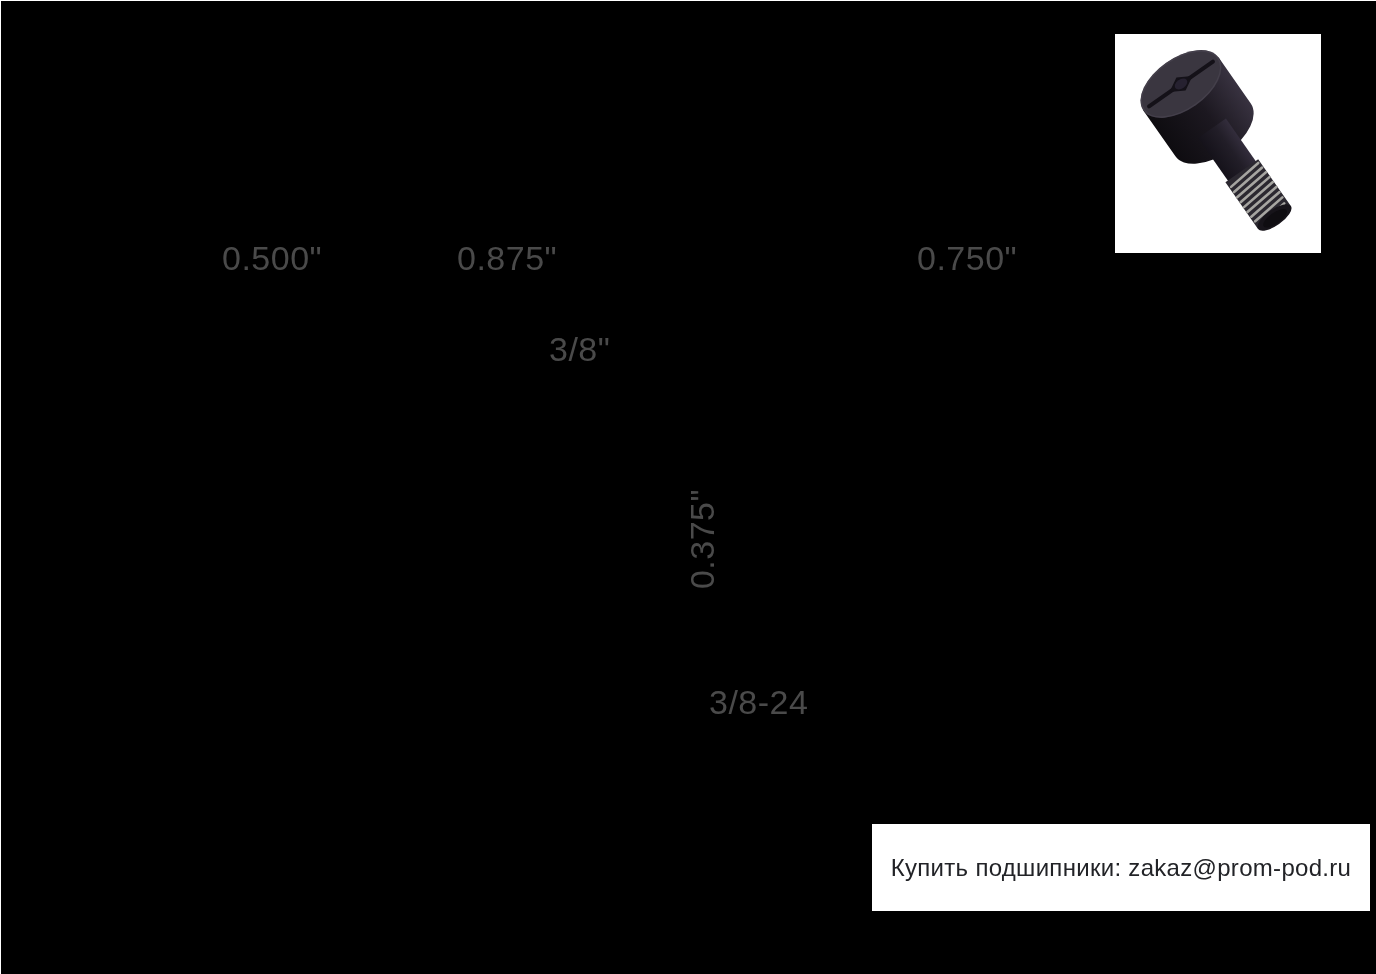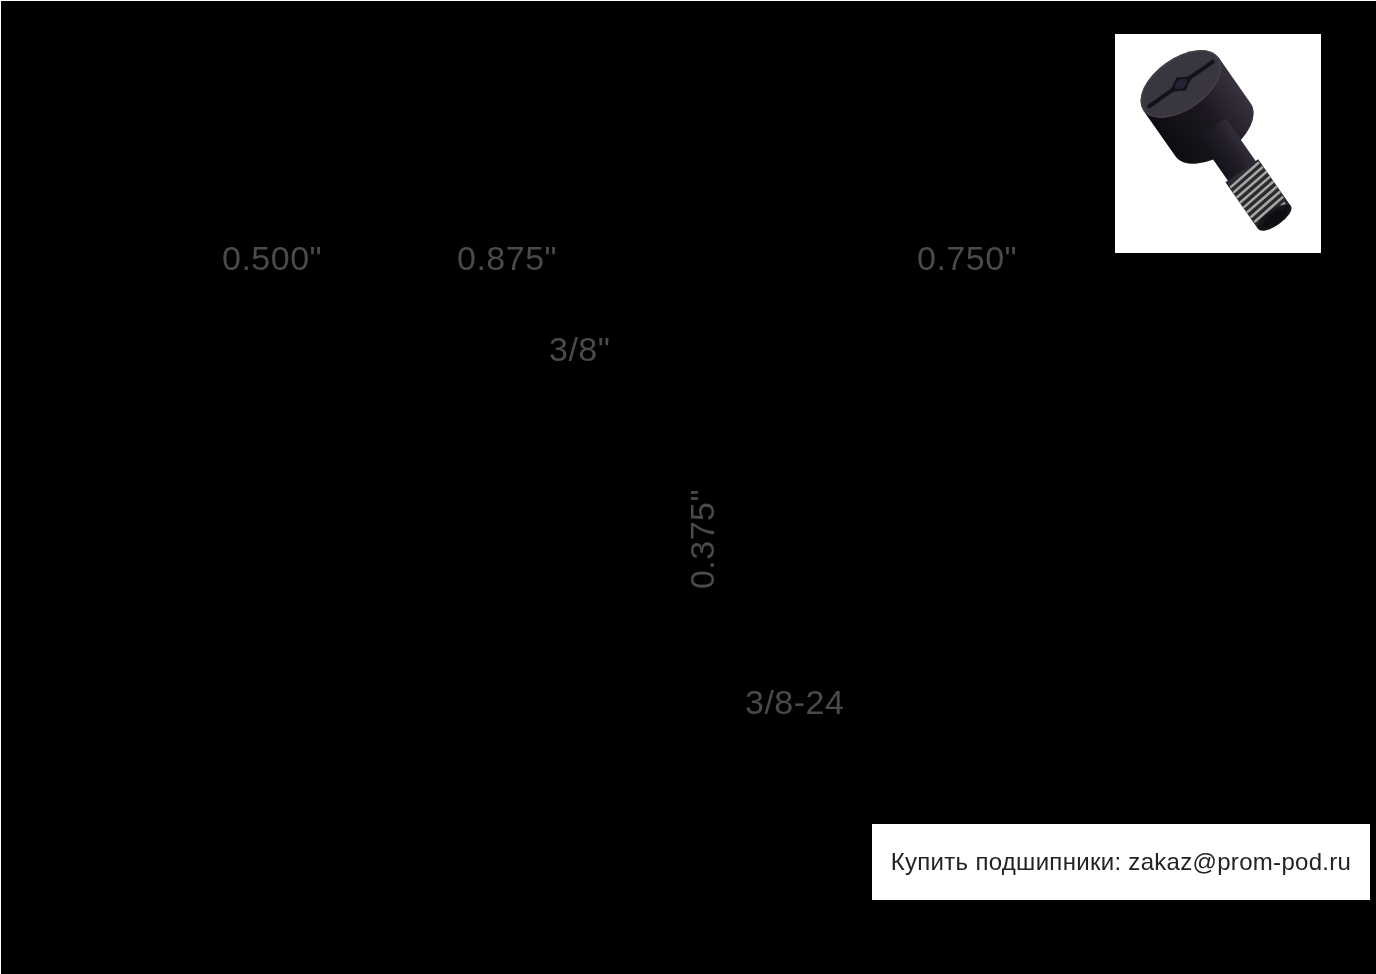--- a/index.html
+++ b/index.html
@@ -23,37 +23,37 @@
     color: #4a4a4a;
     font-size: 34px;
     line-height: 34px;
     white-space: nowrap;
     letter-spacing: 0.5px;
   }
   #dim-roller-width  { left: 221px; top: 240px; }
   #dim-roller-diam   { left: 456px; top: 240px; }
   #dim-stud-length   { left: 916px; top: 240px; }
   #dim-hex           { left: 548px; top: 331px; }
-  #dim-thread        { left: 744px; top: 684px; }
+  #dim-thread        { left: 708px; top: 684px; }
   #dim-stud-diam {
     left: 701px; top: 538px;
     transform: translate(-50%, -50%) rotate(-90deg);
     transform-origin: center center;
   }
   .product-box {
     position: absolute;
     left: 1114px; top: 33px;
     width: 206px; height: 219px;
     background: #ffffff;
   }
   .product-box svg { display: block; }
   .contact-bar {
     position: absolute;
     left: 871px; top: 823px;
-    width: 498px; height: 76px;
+    width: 498px; height: 87px;
     background: #ffffff;
     display: flex;
     align-items: center;
     justify-content: center;
     cursor: pointer;
   }
   .contact-bar span {
     color: #222327;
     font-size: 24px;
     letter-spacing: 0.3px;

